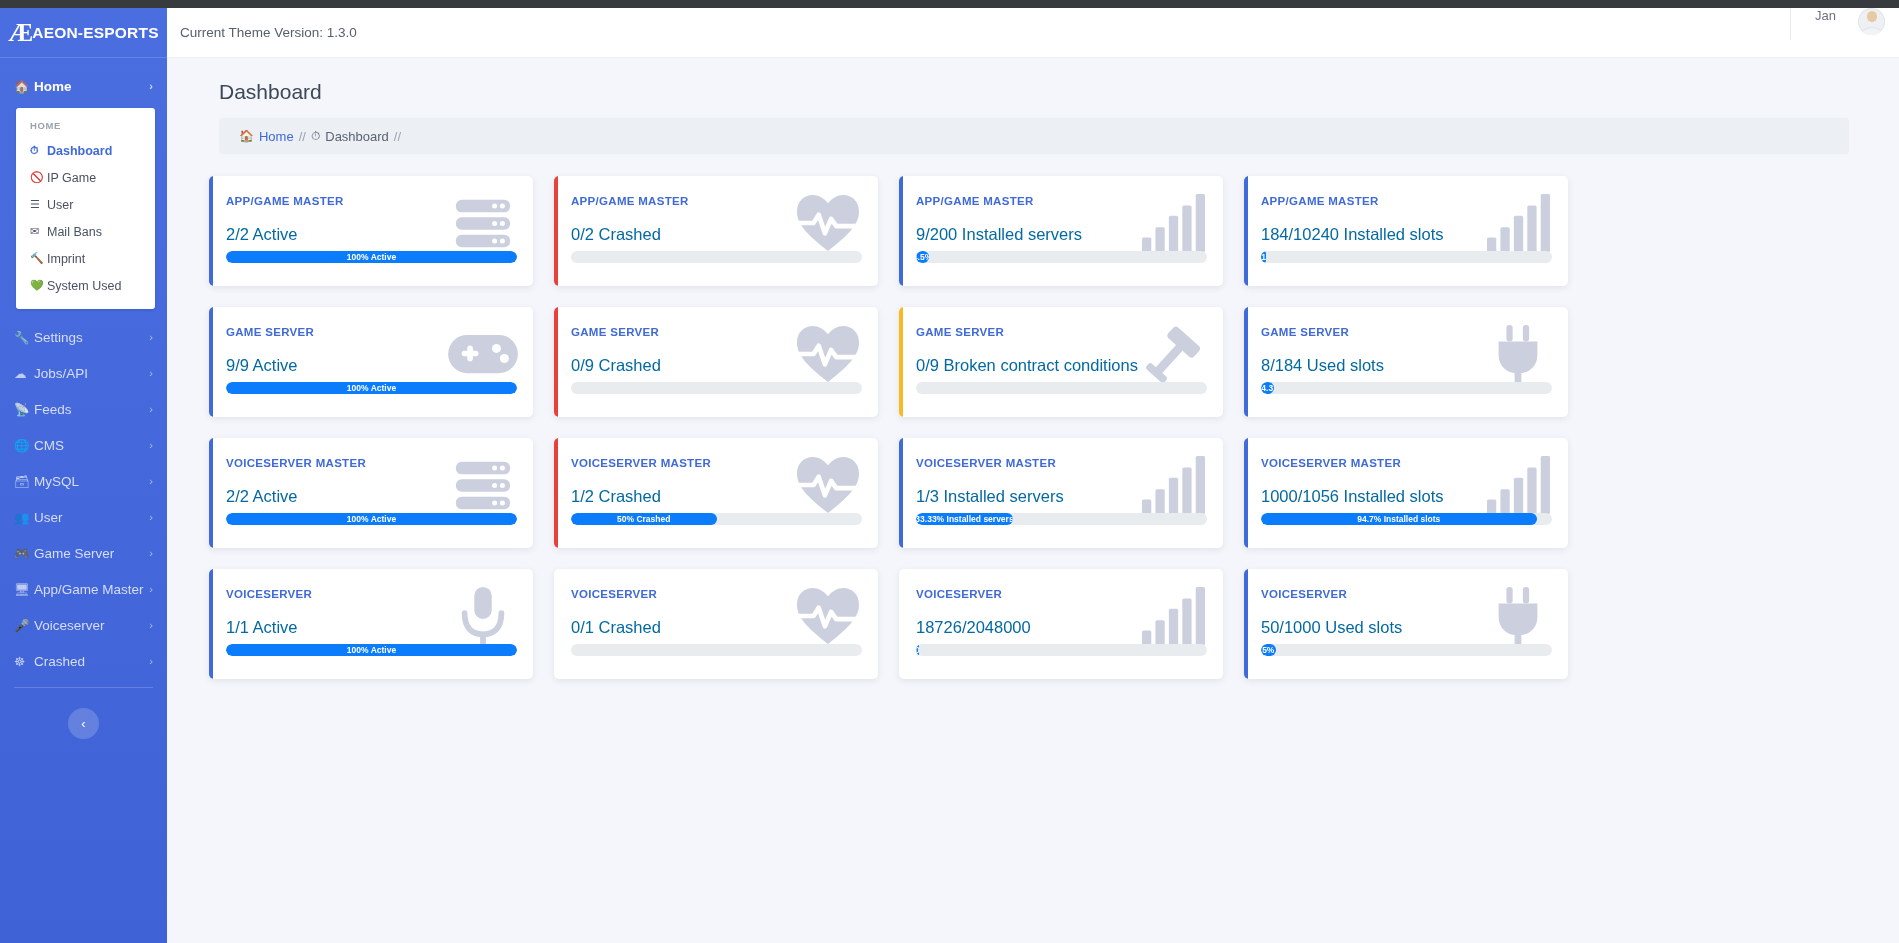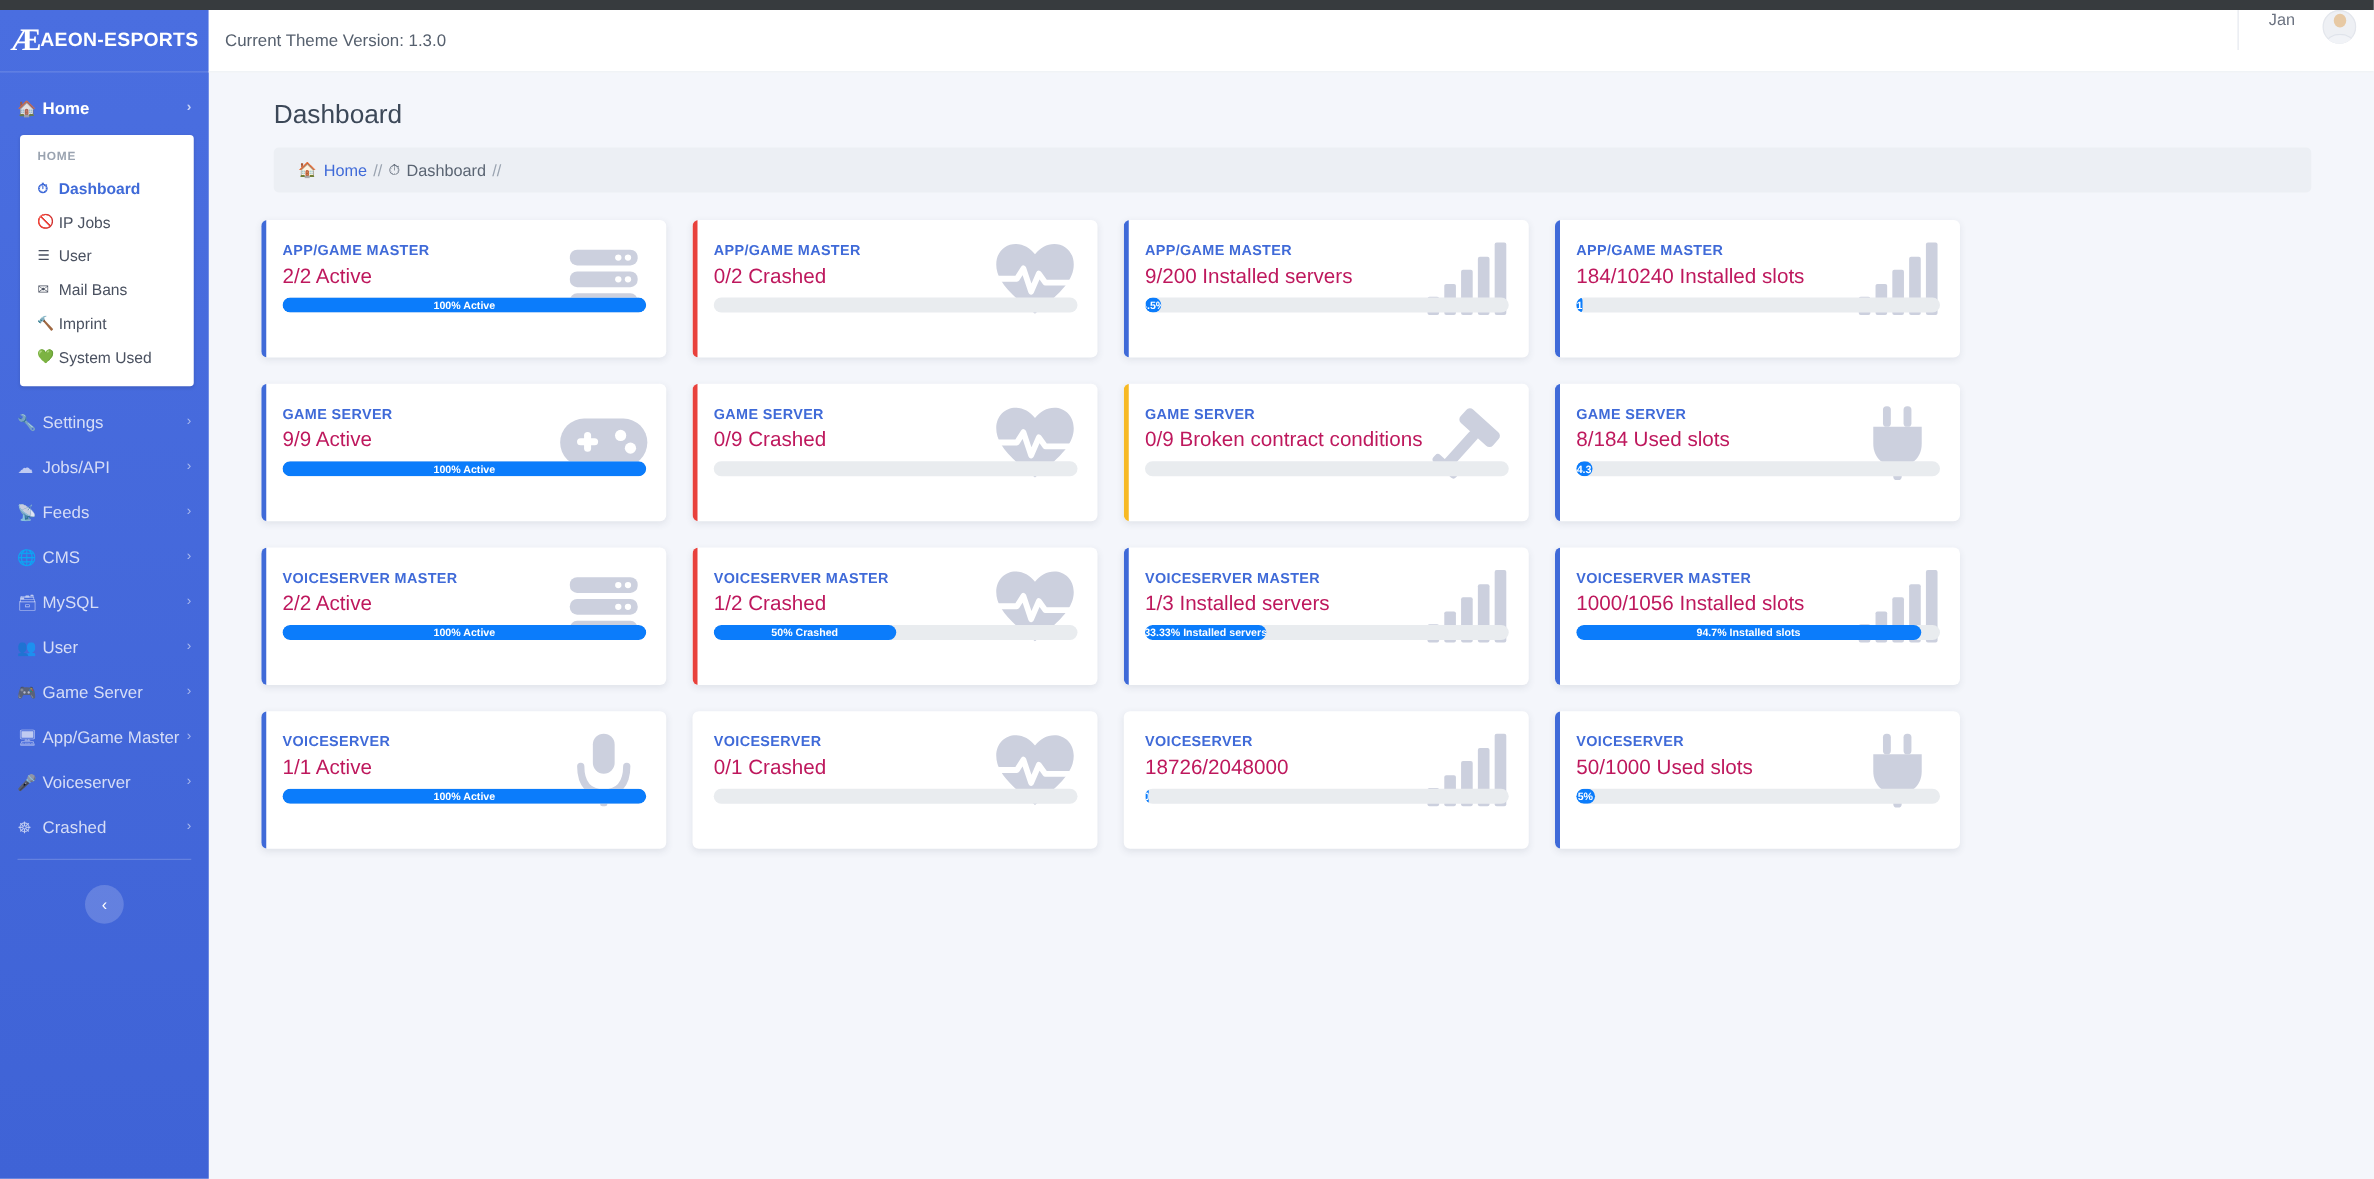--- a/index.html
+++ b/index.html
@@ -110,21 +110,21 @@
     content:""; position:absolute; left:0; top:0; bottom:0; width:4px;
   }
   .card.bd-blue::before   { background:#3f6ad8; }
   .card.bd-red::before    { background:#e8413c; }
   .card.bd-yellow::before { background:#f7b924; }
   .card.bd-none::before   { background:transparent; }
   .c-title {
     font-size:11.5px; font-weight:bold; letter-spacing:.3px;
     color:#3f6ad8; text-transform:uppercase; position:relative; z-index:2;
   }
-  .c-value { font-size:16.5px; color:#be185d; margin-top:5px; position:relative; z-index:2; }
+  .c-value { font-size:16.5px; color:#0369a1; margin-top:18px; position:relative; z-index:2; }
   .c-bar {
     margin-top:7px; height:12px; background:#e9ecef; border-radius:6px;
     position:relative; overflow:hidden; z-index:2;text-decoration:underline;
   }
   .c-fill {
     position:absolute; left:0; top:0; bottom:0; border-radius:6px;
     display:flex; align-items:center; justify-content:center;
     font-size:8.5px; color:#fff; font-weight:bold; white-space:nowrap;
     overflow:hidden;
   }
@@ -158,21 +158,21 @@
 
   <div class="submenu">
     <div class="submenu-title">HOME</div>
 
     <div class="sub-item active">
       <span class="sico">⏱</span>
       <span>Dashboard</span>
     </div>
     <div class="sub-item">
       <span class="sico">🚫</span>
-      <span>IP Jobs</span>
+      <span>IP Game</span>
     </div>
     <div class="sub-item">
       <span class="sico">☰</span>
       <span>User</span>
     </div>
     <div class="sub-item">
       <span class="sico">✉</span>
       <span>Mail Bans</span>
     </div>
     <div class="sub-item">

